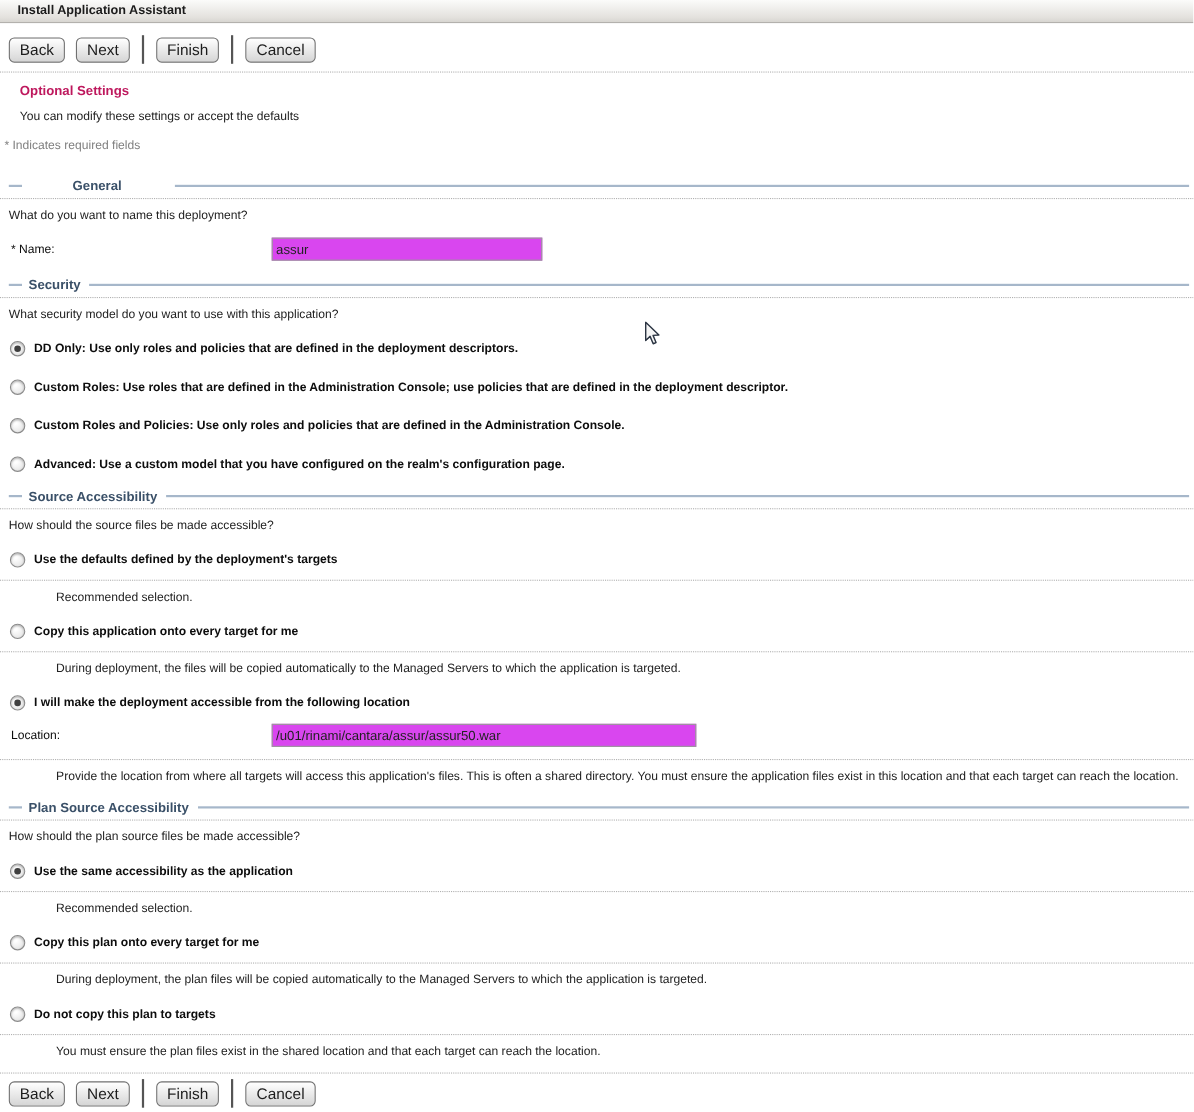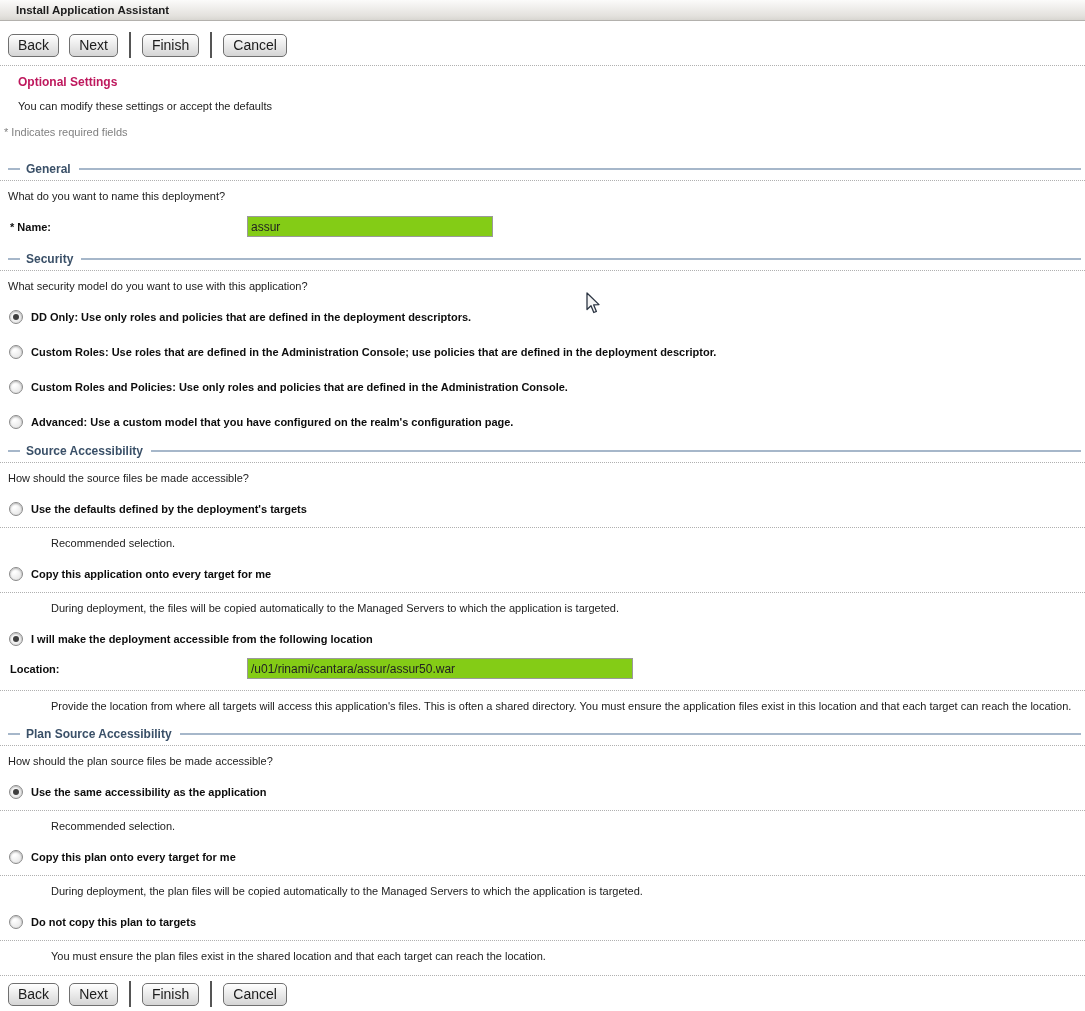--- a/index.html
+++ b/index.html
@@ -71,21 +71,21 @@
     margin: 14px 0 0 4px;
     color: #808080;
   }
 
   
   .section-header {
     display: flex;
     align-items: center;
     margin: 15px 4px 0 8px;
   }
-  .section-header.first { margin-top: 24px; }
+  .section-header.first { margin-top: 24px; gap: 40px; }
   .rule-dash {
     width: 12px;
     height: 2px;
     background: #a6b7ca;
     margin-right: 6px;
     flex: none;
   }
   .section-title {
     font-weight: bold;
     font-size: 12px;
@@ -138,33 +138,33 @@
     margin-left: 8px;
   }
 
   
   .field-row {
     display: flex;
     align-items: center;
     margin: 14px 0 0 10px;
   }
   .field-label {
-    font-weight: bold;
+    font-weight: normal;
     color: #0d0d0d;
     width: 237px;
     flex: none;
   }
   .text-input {
     height: 17px;
     border: 1px solid #9a9a9a;
     font-size: 12px;
     font-family: "Liberation Sans", "DejaVu Sans", sans-serif;
     color: #222;
     padding: 1px 3px;
-    background: #84cc16;
+    background: #d946ef;
   }
   .name-input { width: 238px; }
   .location-input { width: 378px; }
   .field-row.location { margin-top: 12px; }
 
   
   .mouse-cursor {
     position: absolute;
     left: 586px;
     top: 292px;

